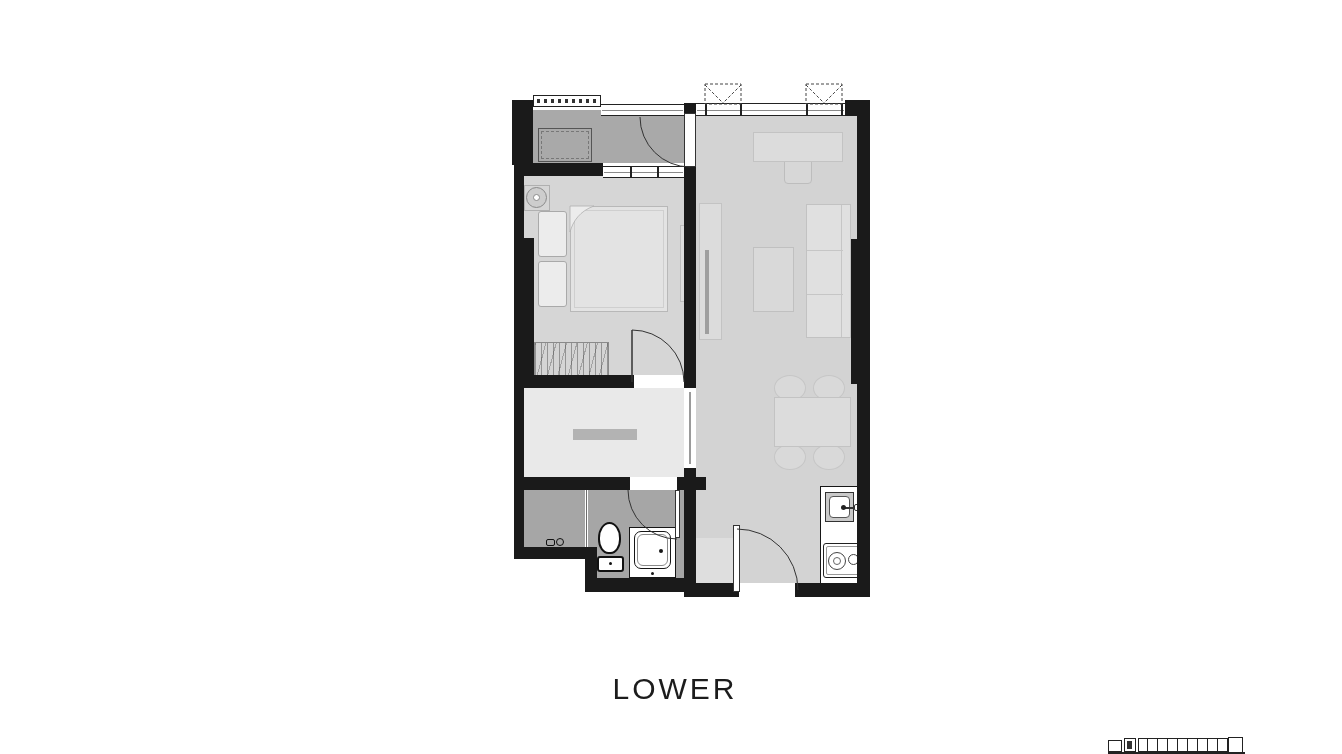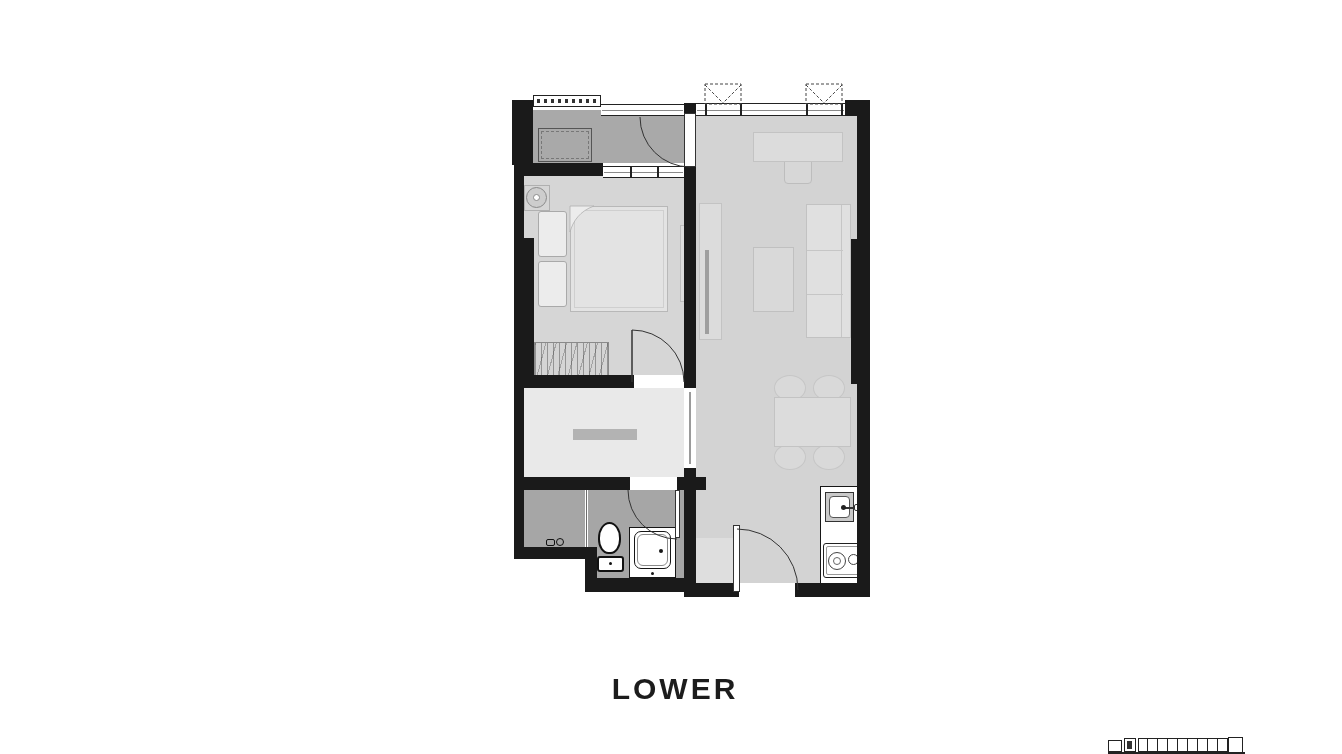--- a/index.html
+++ b/index.html
@@ -24,21 +24,21 @@
   
   .win{position:absolute;z-index:35;background:#ffffff;border-top:1.5px solid #222;border-bottom:1.5px solid #222;box-sizing:border-box;}
   .win .mid{position:absolute;left:1px;right:1px;top:50%;height:1px;background:#8a8a8a;}
   .tick{position:absolute;width:2px;background:#222;z-index:36;}
   .leaf{position:absolute;background:#fff;border:1px solid #333;z-index:38;box-sizing:border-box;}
   .fixture{position:absolute;background:#fff;border:1.5px solid #161616;z-index:20;box-sizing:border-box;}
   svg.ovl{position:absolute;left:0;top:0;z-index:40;pointer-events:none;}
   
   .caption{
     position:absolute;left:575px;top:672px;width:200px;text-align:center;
-    font-size:30px;letter-spacing:3px;color:#1c1c1c;font-weight:700;z-index:50;
+    font-size:30px;letter-spacing:3px;color:#1c1c1c;font-weight:400;z-index:50;
   }
   
   .keyplan{position:absolute;left:1108px;top:737px;width:140px;height:17px;z-index:50;}
   .kp{position:absolute;background:#fff;border:1.2px solid #222;box-sizing:border-box;}
   .kp-cells{position:absolute;left:30px;top:1px;height:14px;display:flex;}
   .kp-cells .cell{width:10px;height:14px;background:#fff;border:1.2px solid #222;border-left:none;box-sizing:border-box;}
   .kp-cells .cell:first-child{border-left:1.2px solid #222;}
 </style>
 </head>
 <body>

